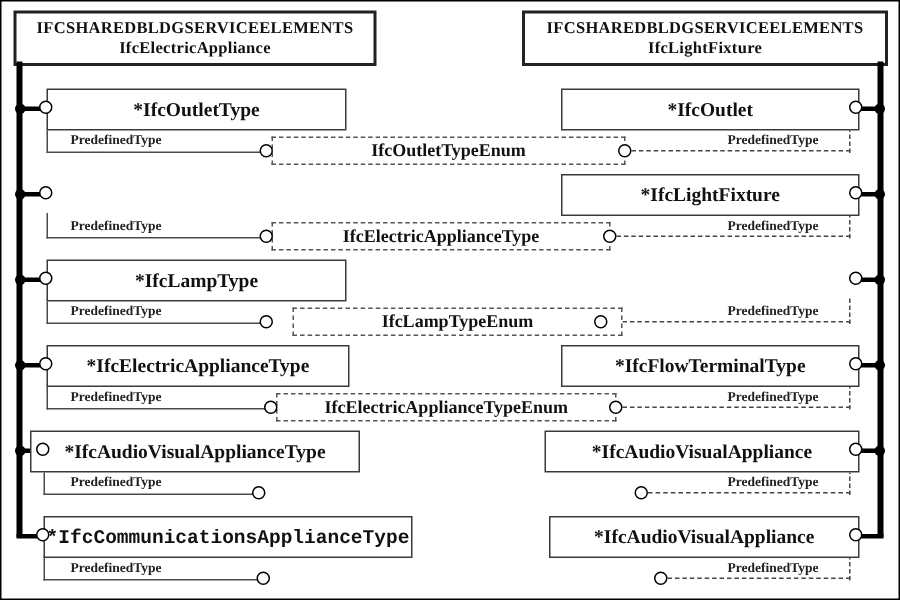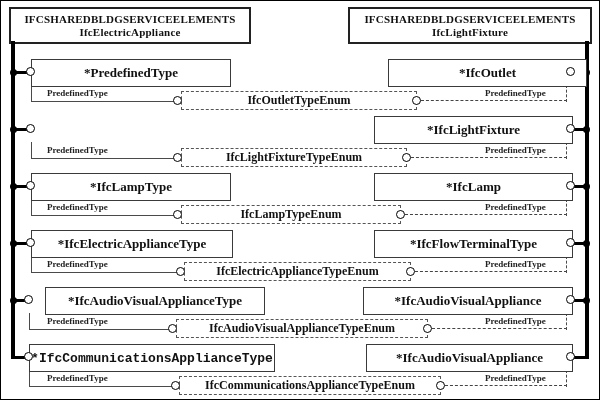--- a/index.html
+++ b/index.html
@@ -56,51 +56,51 @@
   </div>
 
   <div class="bus" style="left:10px;top:40px;width:4px;height:317px;"></div>
   <div class="bus" style="left:584px;top:40px;width:4px;height:317px;"></div>
 
   <div class="row" style="top:58px;">
     <div class="dot" style="left:9px;top:10px;"></div>
     <div class="branch" style="left:11px;top:12px;width:17px;"></div>
     <div class="circ" style="left:25px;top:8px;"></div>
     <div class="ebox" style="left:30px;width:198px;">
-        <span>*PredefinedType</span>
+        <span>*IfcOutletType</span>
       </div>
     <div class="vstub" style="left:30px;top:26px;height:17px;"></div>
     <div class="attrline" style="left:30px;top:42px;width:145px;"></div>
     <div class="alabel" style="left:46px;top:29px;">PredefinedType</div>
     <div class="circ" style="left:172px;top:37px;"></div>
     <div class="enumbox" style="left:180px;width:236px;">
         <span>IfcOutletTypeEnum</span>
       </div>
     <div class="circ" style="left:411px;top:37px;"></div>
     <div class="attrline dsh" style="left:420px;top:41px;width:146px;"></div>
     <div class="vstub dsh" style="left:565px;top:26px;height:17px;"></div>
     <div class="alabel" style="left:484px;top:29px;">PredefinedType</div>
-    <div class="ebox" style="left:387px;width:197px;">
+    <div class="ebox" style="left:373px;width:197px;">
         <span>*IfcOutlet</span>
       </div>
     <div class="circ" style="left:565px;top:8px;"></div>
     <div class="branch" style="left:572px;top:12px;width:15px;"></div>
     <div class="dot" style="left:582px;top:10px;"></div>
   </div>
 
   <div class="row" style="top:115px;">
     <div class="dot" style="left:9px;top:10px;"></div>
     <div class="branch" style="left:11px;top:12px;width:17px;"></div>
     <div class="circ" style="left:25px;top:8px;"></div>
     <div class="vstub" style="left:30px;top:26px;height:17px;"></div>
     <div class="attrline" style="left:30px;top:42px;width:145px;"></div>
     <div class="alabel" style="left:46px;top:29px;">PredefinedType</div>
     <div class="circ" style="left:172px;top:37px;"></div>
     <div class="enumbox" style="left:180px;width:226px;">
-        <span>IfcLightFixtureTypeEnum</span>
+        <span>IfcElectricApplianceType</span>
       </div>
     <div class="circ" style="left:401px;top:37px;"></div>
     <div class="attrline dsh" style="left:410px;top:41px;width:156px;"></div>
     <div class="vstub dsh" style="left:565px;top:26px;height:17px;"></div>
     <div class="alabel" style="left:484px;top:29px;">PredefinedType</div>
     <div class="ebox" style="left:373px;width:197px;">
         <span>*IfcLightFixture</span>
       </div>
     <div class="circ" style="left:565px;top:8px;"></div>
     <div class="branch" style="left:572px;top:12px;width:15px;"></div>
@@ -111,30 +111,27 @@
     <div class="dot" style="left:9px;top:10px;"></div>
     <div class="branch" style="left:11px;top:12px;width:17px;"></div>
     <div class="circ" style="left:25px;top:8px;"></div>
     <div class="ebox" style="left:30px;width:198px;">
         <span>*IfcLampType</span>
       </div>
     <div class="vstub" style="left:30px;top:26px;height:17px;"></div>
     <div class="attrline" style="left:30px;top:42px;width:145px;"></div>
     <div class="alabel" style="left:46px;top:29px;">PredefinedType</div>
     <div class="circ" style="left:172px;top:37px;"></div>
-    <div class="enumbox" style="left:180px;width:220px;">
+    <div class="enumbox" style="left:194px;width:220px;">
         <span>IfcLampTypeEnum</span>
       </div>
     <div class="circ" style="left:395px;top:37px;"></div>
     <div class="attrline dsh" style="left:404px;top:41px;width:162px;"></div>
     <div class="vstub dsh" style="left:565px;top:26px;height:17px;"></div>
     <div class="alabel" style="left:484px;top:29px;">PredefinedType</div>
-    <div class="ebox" style="left:373px;width:197px;">
-        <span>*IfcLamp</span>
-      </div>
     <div class="circ" style="left:565px;top:8px;"></div>
     <div class="branch" style="left:572px;top:12px;width:15px;"></div>
     <div class="dot" style="left:582px;top:10px;"></div>
   </div>
 
   <div class="row" style="top:229px;">
     <div class="dot" style="left:9px;top:10px;"></div>
     <div class="branch" style="left:11px;top:12px;width:17px;"></div>
     <div class="circ" style="left:25px;top:8px;"></div>
     <div class="ebox" style="left:30px;width:200px;">
@@ -156,30 +153,27 @@
       </div>
     <div class="circ" style="left:565px;top:8px;"></div>
     <div class="branch" style="left:572px;top:12px;width:15px;"></div>
     <div class="dot" style="left:582px;top:10px;"></div>
   </div>
 
   <div class="row" style="top:286px;">
     <div class="dot" style="left:9px;top:10px;"></div>
     <div class="branch" style="left:11px;top:12px;width:15px;"></div>
     <div class="circ" style="left:23px;top:8px;"></div>
-    <div class="ebox" style="left:44px;width:218px;font-family:Liberation Serif, serif;">
+    <div class="ebox" style="left:19px;width:218px;font-family:Liberation Serif, serif;">
         <span>*IfcAudioVisualApplianceType</span>
       </div>
     <div class="vstub" style="left:28px;top:26px;height:17px;"></div>
     <div class="attrline" style="left:28px;top:42px;width:142px;"></div>
     <div class="alabel" style="left:46px;top:29px;">PredefinedType</div>
     <div class="circ" style="left:167px;top:37px;"></div>
-    <div class="enumbox" style="left:175px;width:252px;">
-        <span>IfcAudioVisualApplianceTypeEnum</span>
-      </div>
     <div class="circ" style="left:422px;top:37px;"></div>
     <div class="attrline dsh" style="left:431px;top:41px;width:135px;"></div>
     <div class="vstub dsh" style="left:565px;top:26px;height:17px;"></div>
     <div class="alabel" style="left:484px;top:29px;">PredefinedType</div>
     <div class="ebox" style="left:362px;width:208px;">
         <span>*IfcAudioVisualAppliance</span>
       </div>
     <div class="circ" style="left:565px;top:8px;"></div>
     <div class="branch" style="left:572px;top:12px;width:15px;"></div>
     <div class="dot" style="left:582px;top:10px;"></div>
@@ -188,23 +182,20 @@
   <div class="row" style="top:343px;">
     <div class="branch" style="left:10px;top:12px;width:16px;"></div>
     <div class="circ" style="left:23px;top:8px;"></div>
     <div class="ebox" style="left:28px;width:244px;font-family:Liberation Mono, monospace;">
         <span>*IfcCommunicationsApplianceType</span>
       </div>
     <div class="vstub" style="left:28px;top:26px;height:17px;"></div>
     <div class="attrline" style="left:28px;top:42px;width:145px;"></div>
     <div class="alabel" style="left:46px;top:29px;">PredefinedType</div>
     <div class="circ" style="left:170px;top:37px;"></div>
-    <div class="enumbox" style="left:178px;width:262px;">
-        <span>IfcCommunicationsApplianceTypeEnum</span>
-      </div>
     <div class="circ" style="left:435px;top:37px;"></div>
     <div class="attrline dsh" style="left:444px;top:41px;width:122px;"></div>
     <div class="vstub dsh" style="left:565px;top:26px;height:17px;"></div>
     <div class="alabel" style="left:484px;top:29px;">PredefinedType</div>
     <div class="ebox" style="left:365px;width:205px;">
         <span>*IfcAudioVisualAppliance</span>
       </div>
     <div class="circ" style="left:565px;top:8px;"></div>
     <div class="branch" style="left:572px;top:12px;width:16px;"></div>
   </div>

